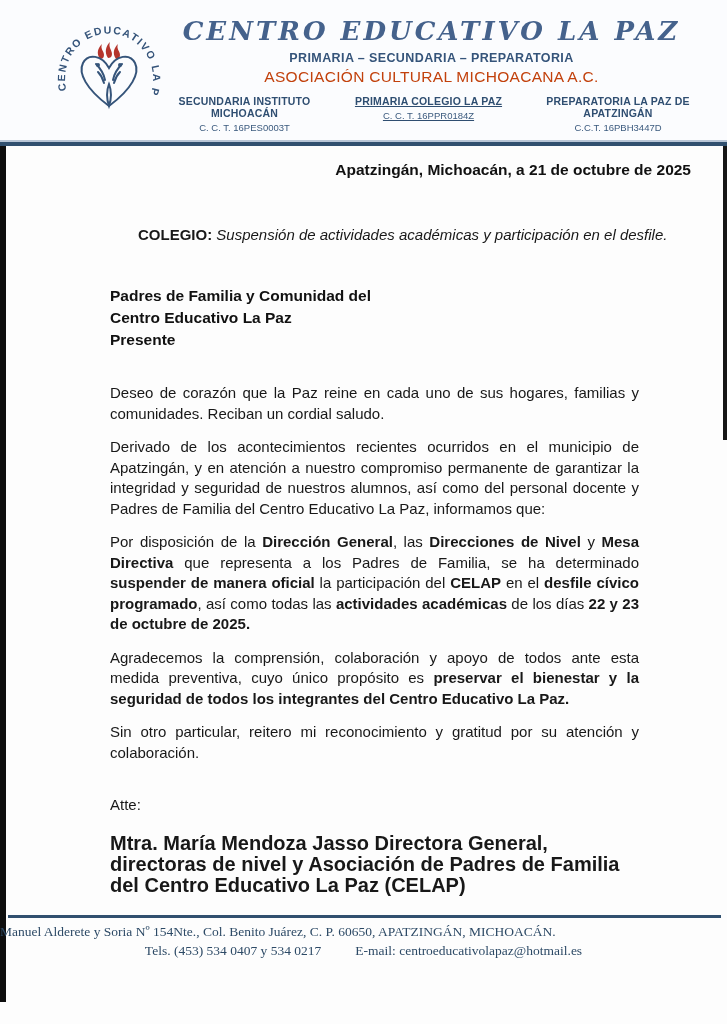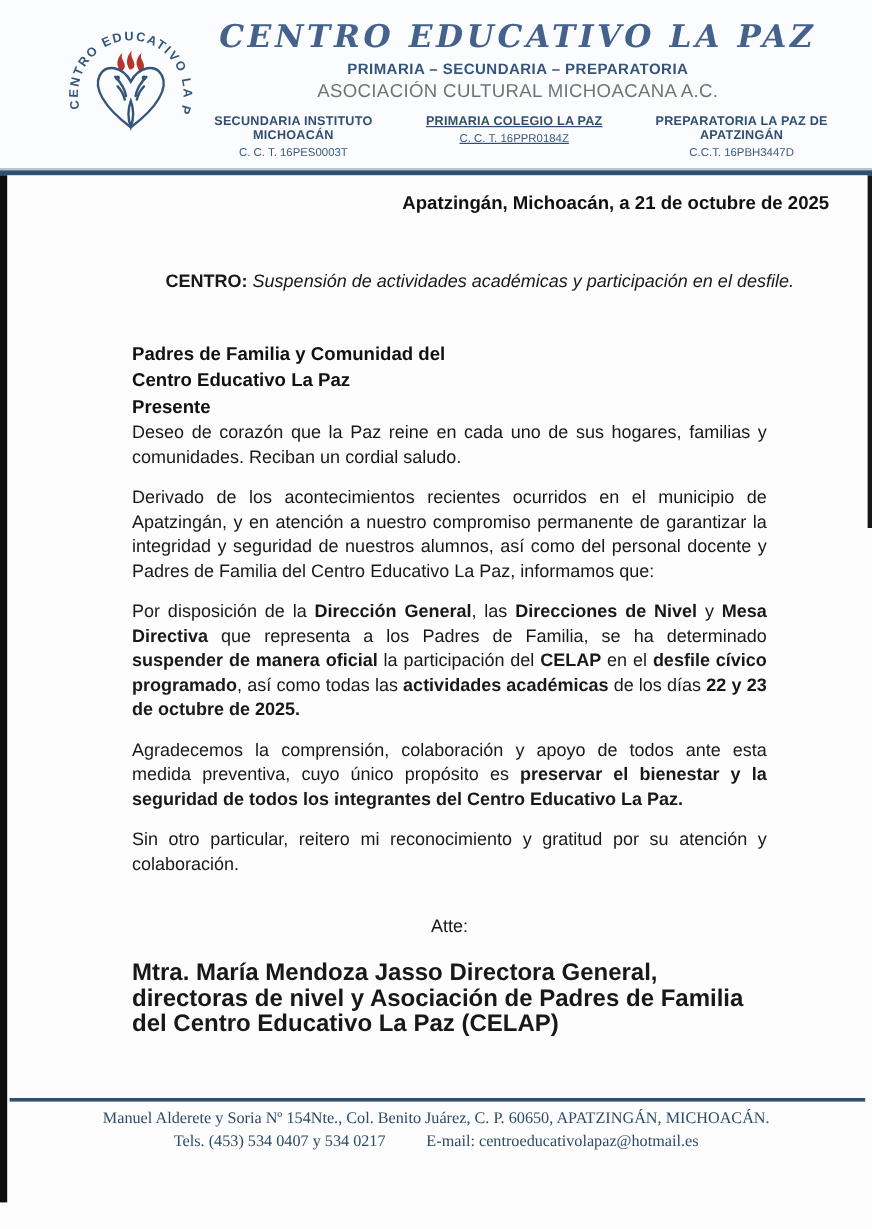--- a/index.html
+++ b/index.html
@@ -18,49 +18,49 @@
 
   
   .header{position:relative;padding-top:16px;background:#fbfcfe;}
   .logo{position:absolute;left:54px;top:12px;width:110px;height:106px;}
   .header-text{margin-left:150px;margin-right:14px;text-align:center;}
   .title{
     font-family:"DejaVu Serif",serif;font-style:italic;font-weight:600;
     font-size:26px;letter-spacing:3px;color:#45628c;white-space:nowrap;
   }
   .levels{font-size:12.5px;font-weight:700;color:#35547a;margin-top:5px;letter-spacing:.4px;}
-  .assoc{font-size:15.5px;font-weight:500;color:#737373;margin-top:3px;letter-spacing:.3px;}
+  .assoc{font-size:15.5px;font-weight:500;color:#c2410c;margin-top:3px;letter-spacing:.3px;}
   .campuses{display:flex;margin:9px 6px 0 147px;align-items:flex-start;}
   .campus{text-align:center;color:#2f4e71;padding:0 4px;}
   .campus:nth-child(1){width:34%;}
   .campus:nth-child(2){width:30%;text-decoration:underline;}
   .campus:nth-child(3){width:36%;}
   .campus .name{font-size:10.5px;font-weight:700;letter-spacing:.2px;}
   .campus .cct{font-size:9.5px;margin-top:3px;color:#3b5a7e;}
   .header-rule{height:4px;background:#31506f;margin-top:9px;box-shadow:0 -2px 0 #b9c6d6;}
 
   
   .content{padding:0 88px 0 110px;color:#181818;}
   .dateline{
     margin-top:15px;text-align:right;transform:translateX(52px);
     font-weight:700;font-size:15.5px;color:#111;
   }
   .subject{margin-top:47px;padding-left:28px;font-size:15px;white-space:nowrap;}
   .subject .label{font-weight:700;}
   .subject .text{font-style:italic;}
   .recipient{margin-top:42px;font-weight:700;font-size:15.5px;line-height:22px;color:#111;}
-  .paras{}
+  .paras{margin-top:32px;}
   .paras p{margin:0 0 13px 0;font-size:15px;line-height:20.5px;text-align:justify;}
-  .closing{margin-top:33px;font-size:15px;text-align:center;}
+  .closing{margin-top:33px;font-size:15px;}
   .signature{margin-top:20px;font-weight:700;font-size:20px;line-height:21px;max-width:530px;}
 
   
   .footer-rule{position:absolute;left:8px;right:6px;top:915px;height:3px;background:#31506f;}
   .footer{
-    position:absolute;left:0;right:0;top:922px;text-align:center;
+    position:absolute;left:0;right:0;top:922px;text-align:left;
     font-family:"Liberation Serif",serif;color:#2d4a66;font-size:13.5px;line-height:19px;
   }
   .footer .line2{display:flex;justify-content:center;gap:34px;}
 </style>
 </head>
 <body>
 
 <div class="page">
 
   <div class="bar-top"></div>
@@ -117,21 +117,21 @@
       </div>
     </div>
 
     <div class="header-rule"></div>
   </div>
 
   <div class="content">
     <div class="dateline">Apatzingán, Michoacán, a 21 de octubre de 2025</div>
 
     <div class="subject">
-      <span class="label">CENTRO:</span><span class="text"> Suspensión de actividades académicas y participación en el desfile.</span>
+      <span class="label">COLEGIO:</span><span class="text"> Suspensión de actividades académicas y participación en el desfile.</span>
     </div>
 
     <div class="recipient">
       <div>Padres de Familia y Comunidad del</div>
       <div>Centro Educativo La Paz</div>
       <div>Presente</div>
     </div>
 
     <div class="paras">
       <p><span>Deseo de corazón que la Paz reine en cada uno de sus hogares, familias y comunidades. Reciban un cordial saludo.</span></p>

